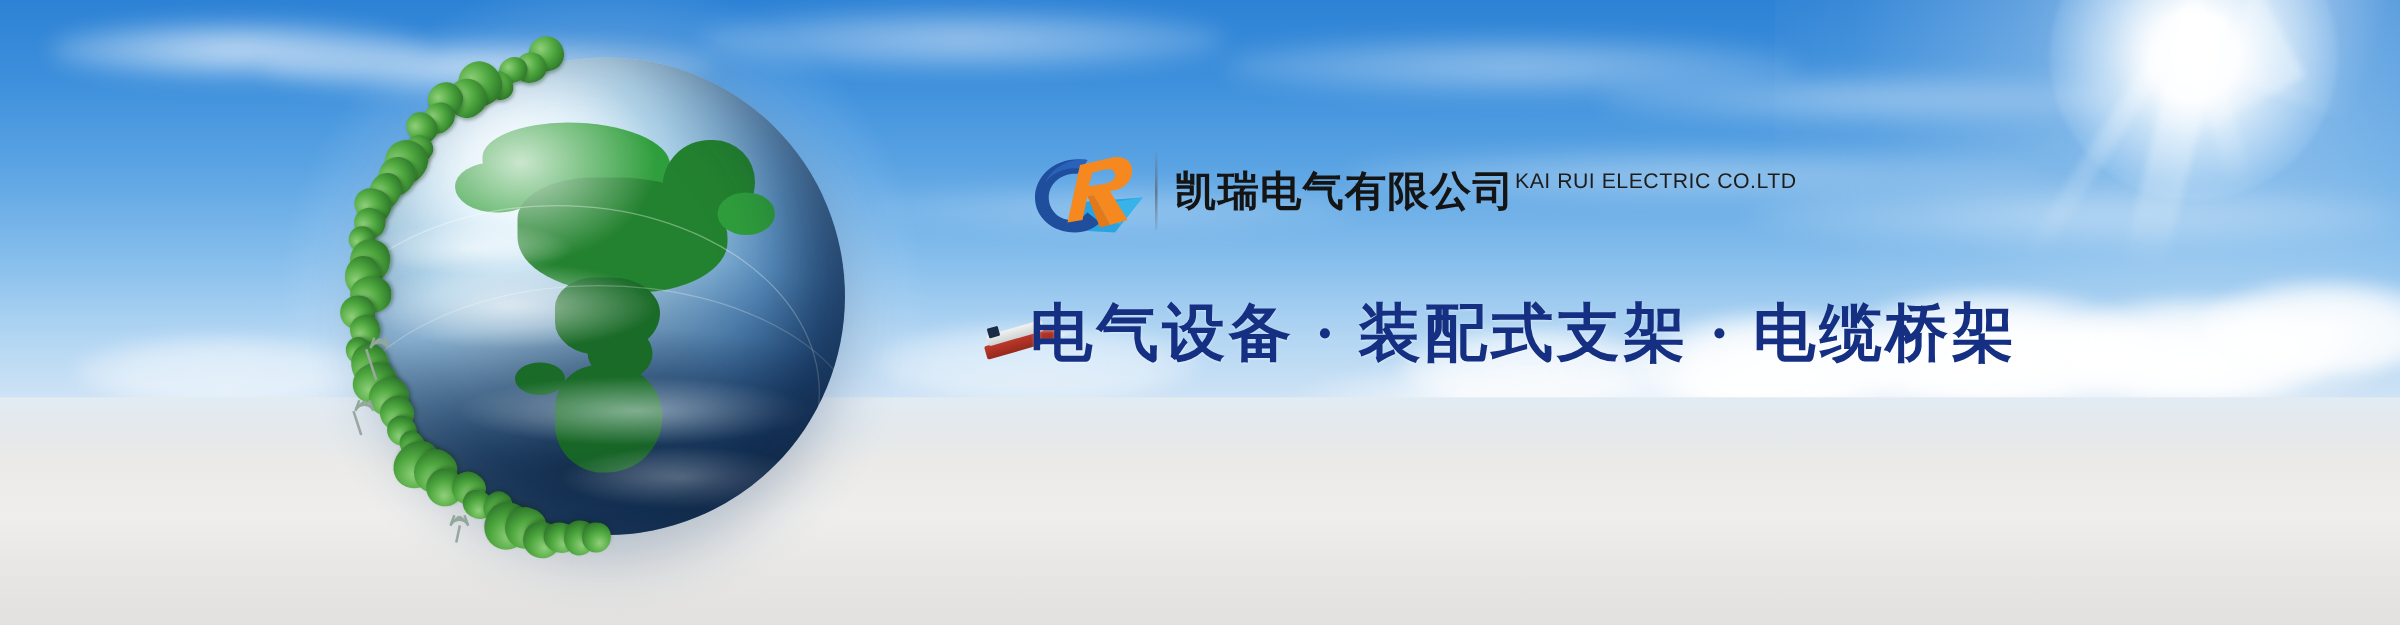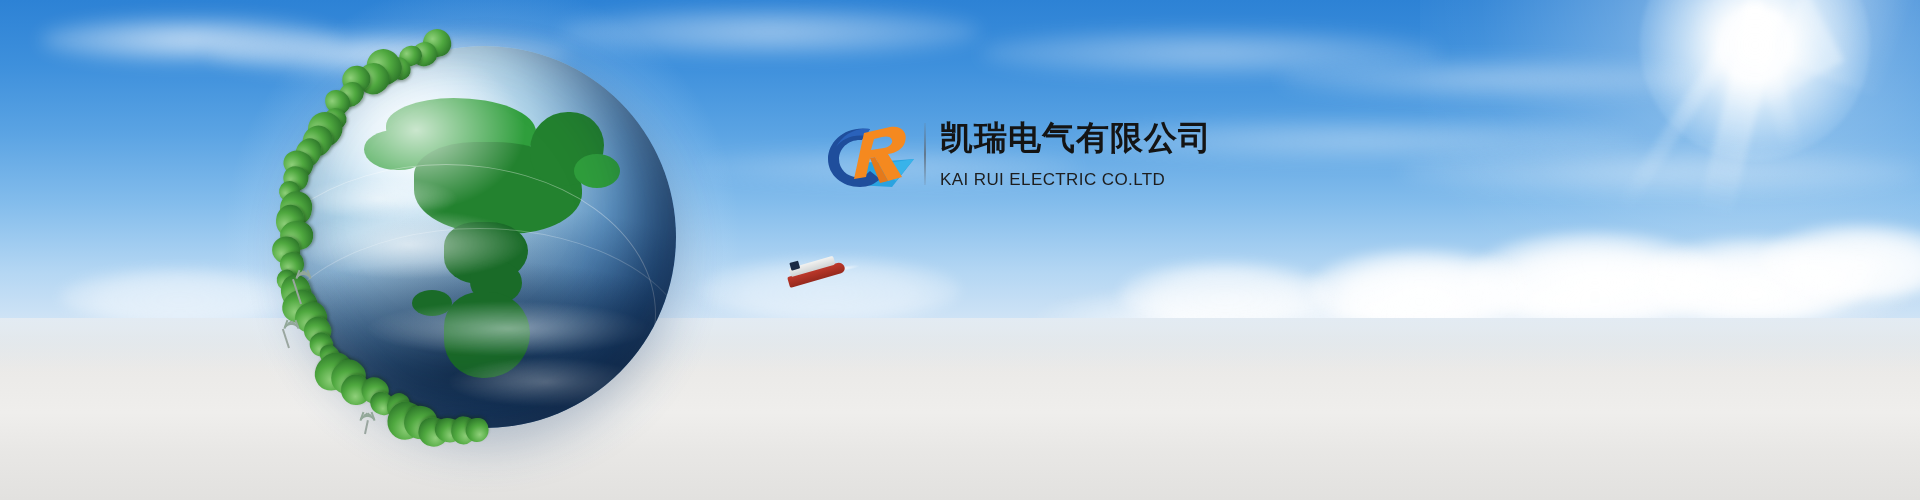--- a/index.html
+++ b/index.html
@@ -265,31 +265,31 @@
     width: 92px; height: 70px;
     flex: 0 0 auto;
   }
   .logo-divider {
     width: 2px;
     height: 62px;
     margin: 0 14px 0 6px;
     background: linear-gradient(to bottom, rgba(110,120,130,.15), rgba(90,100,112,.75), rgba(110,120,130,.15));
     flex: 0 0 auto;
   }
-  .brand-text { display: flex; flex-direction: column; justify-content: space-between; }
+  .brand-text { display: flex; flex-direction: row; justify-content: space-between; }
   .brand-cn {
     font-size: 33px;
     line-height: 40px;
     font-weight: 700;
     letter-spacing: 1px;
     color: #141414;
     white-space: nowrap;
   }
   .brand-en {
-    margin-top: 12px;
+    margin-top: 2px;
     font-size: 17px;
     line-height: 20px;
     font-weight: 400;
     letter-spacing: 0.4px;
     color: #1d1d1d;
     white-space: nowrap;
   }
 
   .headline {
     position: absolute;
@@ -469,15 +469,16 @@
         <path d="M44 39 L49 38 L62 62 L54 64 Z" fill="#e5791a"></path>
       </svg>
     </div>
     <div class="logo-divider"></div>
     <div class="brand-text">
       <div class="brand-cn">凯瑞电气有限公司</div>
       <div class="brand-en">KAI RUI ELECTRIC CO.LTD</div>
     </div>
   </div>
 
+  <div class="headline">电气设备 · 装配式支架 · 电缆桥架</div>
 
 
 </div>
 
 </body></html>

